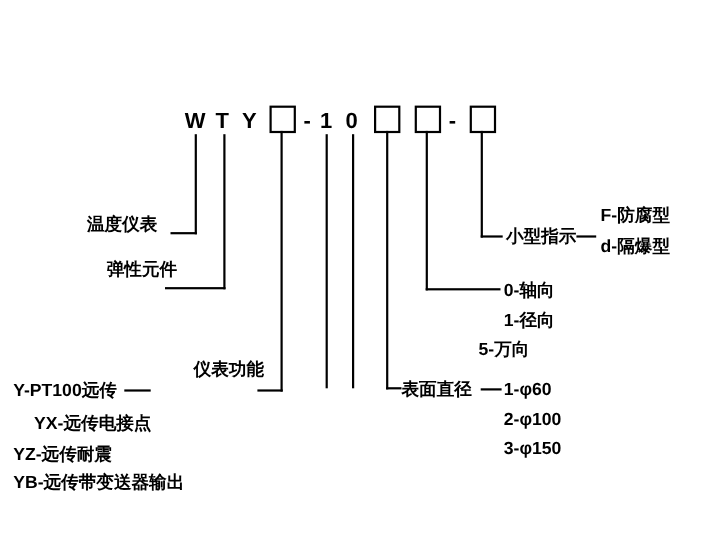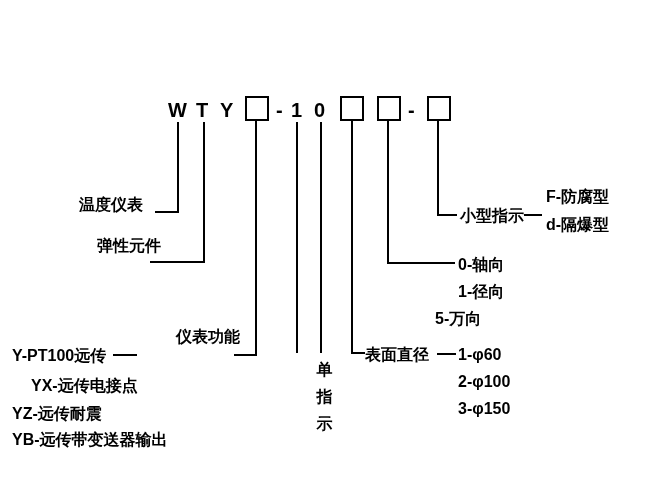--- a/index.html
+++ b/index.html
@@ -97,21 +97,20 @@
 
   <span class="lbl" style="left:79px; top:196px;">温度仪表</span>
   <span class="lbl" style="left:97px; top:237px;">弹性元件</span>
 
   <span class="lbl" style="left:12px; top:347px;">Y-PT100远传</span>
   <span class="lbl" style="left:140px; top:328px;margin-left:36px;">仪表功能</span>
   <span class="lbl" style="left:12px; top:377px;margin-left:19px;">YX-远传电接点</span>
   <span class="lbl" style="left:12px; top:431px;">YB-远传带变送器输出</span>
   <span class="lbl" style="left:12px; top:405px;">YZ-远传耐震</span>
 
-  <div class="vert-lbl" style="left:316px; top:356px;">单指示</div>
 
   <span class="lbl" style="left:365px; top:346px;">表面直径</span>
   <span class="lbl" style="left:458px; top:346px;">1-φ60</span>
   <span class="lbl" style="left:458px; top:373px;text-align:center;">2-φ100</span>
   <span class="lbl" style="left:458px; top:400px;">3-φ150</span>
 
   <span class="lbl" style="left:458px; top:256px;text-align:center;">0-轴向</span>
   <span class="lbl" style="left:458px; top:283px;">1-径向</span>
   <span class="lbl" style="left:435px; top:310px;">5-万向</span>
 

